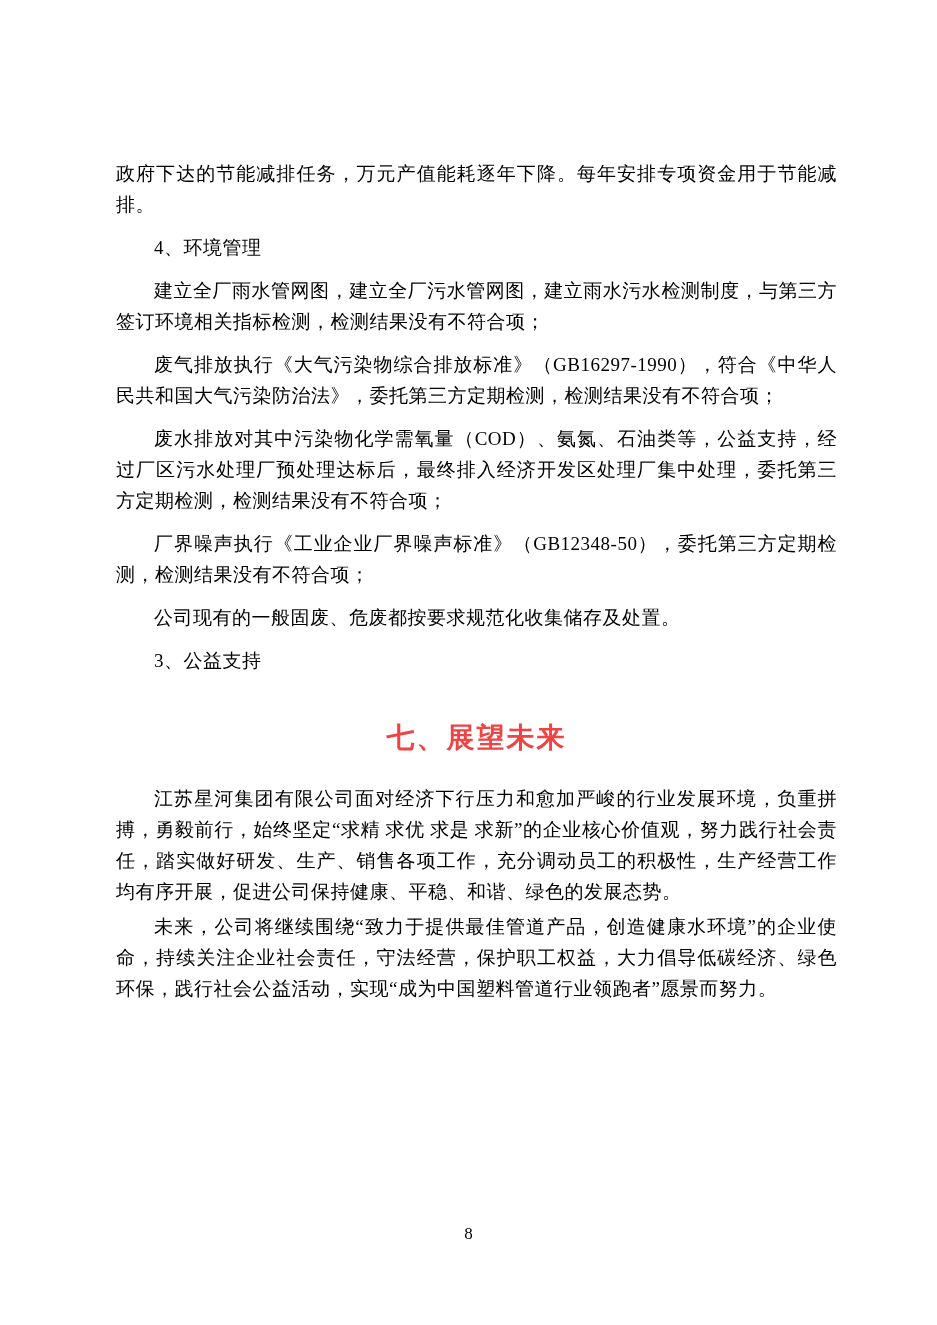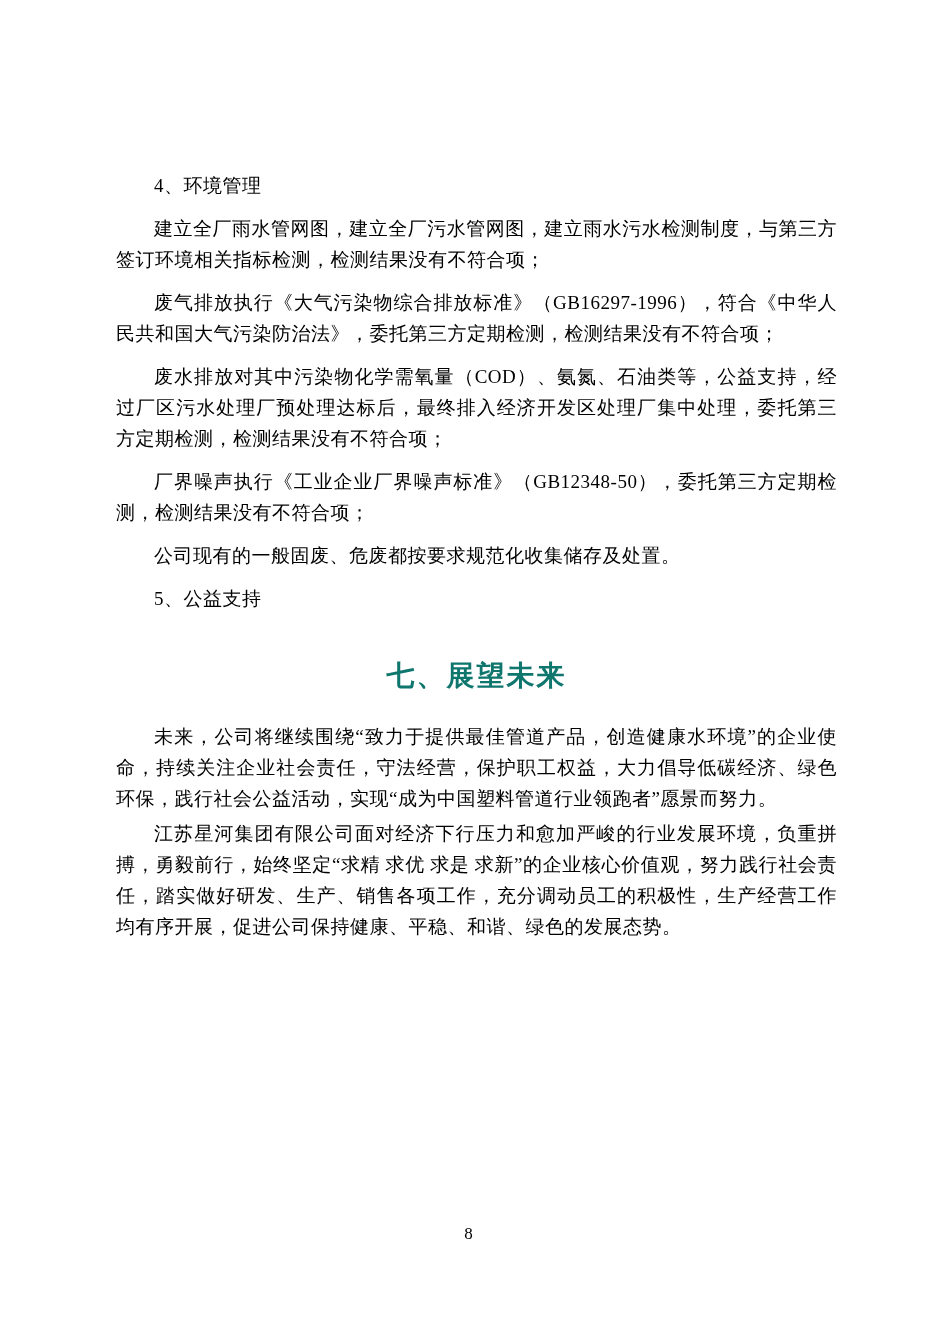--- a/index.html
+++ b/index.html
@@ -35,21 +35,21 @@
     }
     p.body.no-indent {
       text-indent: 0;
     }
     h1.section-heading {
       font-family: "Liberation Sans", "DejaVu Sans", sans-serif;
       font-weight: bold;
       font-size: 28px;
       line-height: 40px;
       text-align: center;
-      color: #0f766e;
+      color: #ef4444;
       margin: 42px 0 25px 0;
       letter-spacing: 2px;
     }
     .outlook p.body {
       margin-top: 4px;
     }
     .footer {
       position: absolute;
       top: 1222px;
       left: 0;
@@ -59,40 +59,41 @@
       line-height: 24px;
       color: #000000;
     }
   </style>
 </head>
 <body>
 
 <div class="page">
   <div class="content">
 
+    <p class="body first no-indent">政府下达的节能减排任务，万元产值能耗逐年下降。每年安排专项资金用于节能减排。</p>
 
     <p class="body">4、环境管理</p>
 
     <p class="body">建立全厂雨水管网图，建立全厂污水管网图，建立雨水污水检测制度，与第三方签订环境相关指标检测，检测结果没有不符合项；</p>
 
-    <p class="body">废气排放执行《大气污染物综合排放标准》（GB16297-1996），符合《中华人民共和国大气污染防治法》，委托第三方定期检测，检测结果没有不符合项；</p>
+    <p class="body">废气排放执行《大气污染物综合排放标准》（GB16297-1990），符合《中华人民共和国大气污染防治法》，委托第三方定期检测，检测结果没有不符合项；</p>
 
     <p class="body">废水排放对其中污染物化学需氧量（COD）、氨氮、石油类等，公益支持，经过厂区污水处理厂预处理达标后，最终排入经济开发区处理厂集中处理，委托第三方定期检测，检测结果没有不符合项；</p>
 
     <p class="body">厂界噪声执行《工业企业厂界噪声标准》（GB12348-50），委托第三方定期检测，检测结果没有不符合项；</p>
 
     <p class="body">公司现有的一般固废、危废都按要求规范化收集储存及处置。</p>
 
-    <p class="body">5、公益支持</p>
+    <p class="body">3、公益支持</p>
 
 
     <h1 class="section-heading">七、展望未来</h1>
 
     <div class="outlook">
+      <p class="body first">江苏星河集团有限公司面对经济下行压力和愈加严峻的行业发展环境，负重拼搏，勇毅前行，始终坚定“求精 求优 求是 求新”的企业核心价值观，努力践行社会责任，踏实做好研发、生产、销售各项工作，充分调动员工的积极性，生产经营工作均有序开展，促进公司保持健康、平稳、和谐、绿色的发展态势。</p>
+
       <p class="body">未来，公司将继续围绕“致力于提供最佳管道产品，创造健康水环境”的企业使命，持续关注企业社会责任，守法经营，保护职工权益，大力倡导低碳经济、绿色环保，践行社会公益活动，实现“成为中国塑料管道行业领跑者”愿景而努力。</p>
-
-      <p class="body first">江苏星河集团有限公司面对经济下行压力和愈加严峻的行业发展环境，负重拼搏，勇毅前行，始终坚定“求精 求优 求是 求新”的企业核心价值观，努力践行社会责任，踏实做好研发、生产、销售各项工作，充分调动员工的积极性，生产经营工作均有序开展，促进公司保持健康、平稳、和谐、绿色的发展态势。</p>
     </div>
 
   </div>
 
   <div class="footer">8</div>
 </div>
 
 </body></html>

